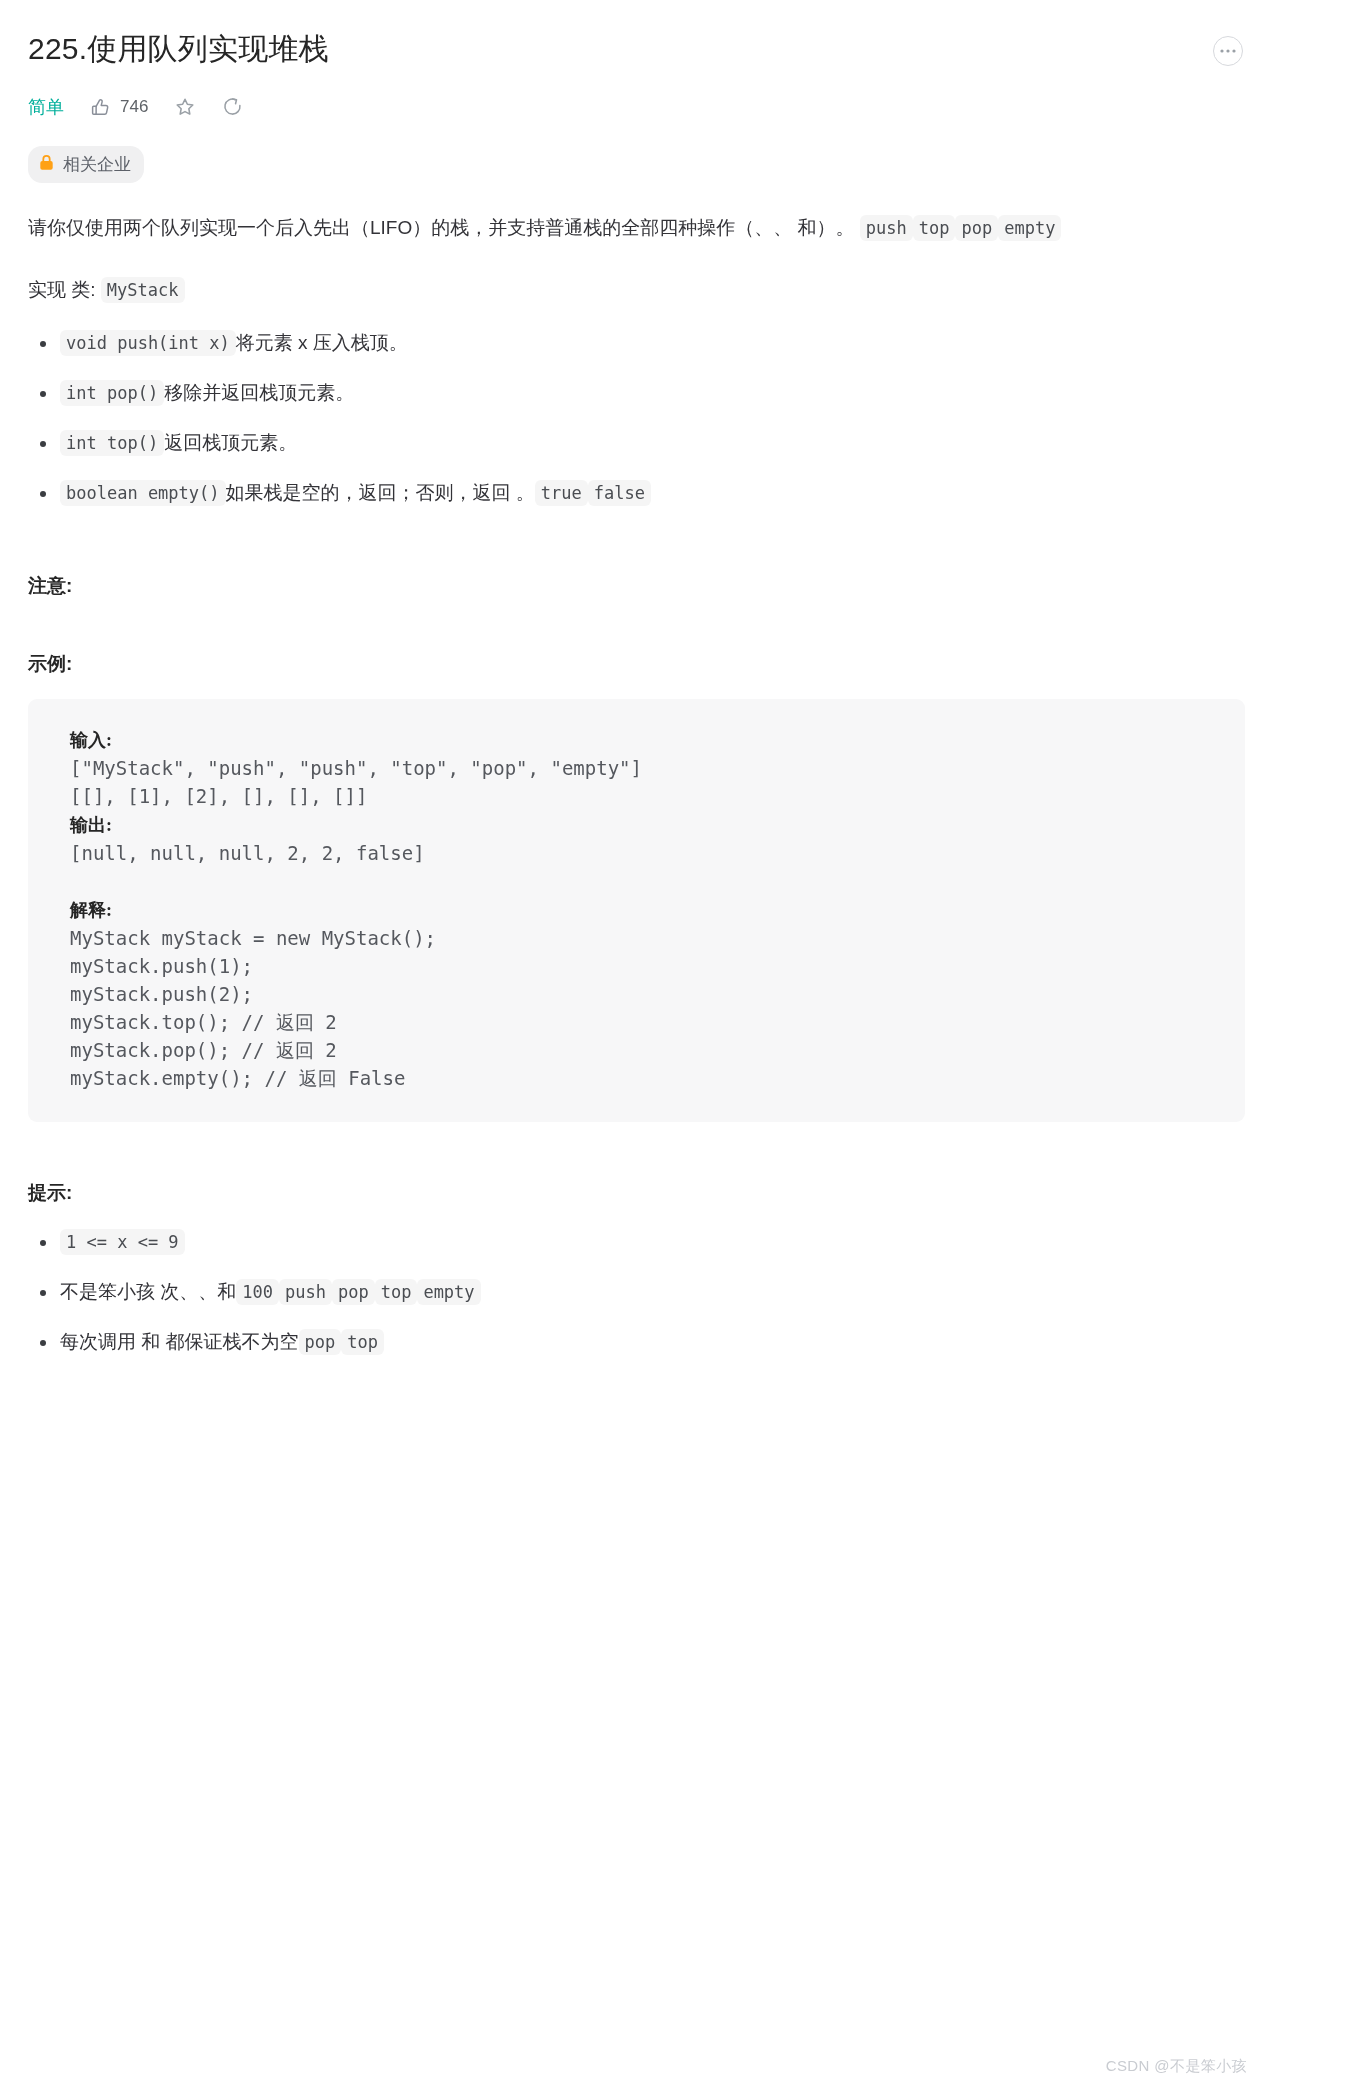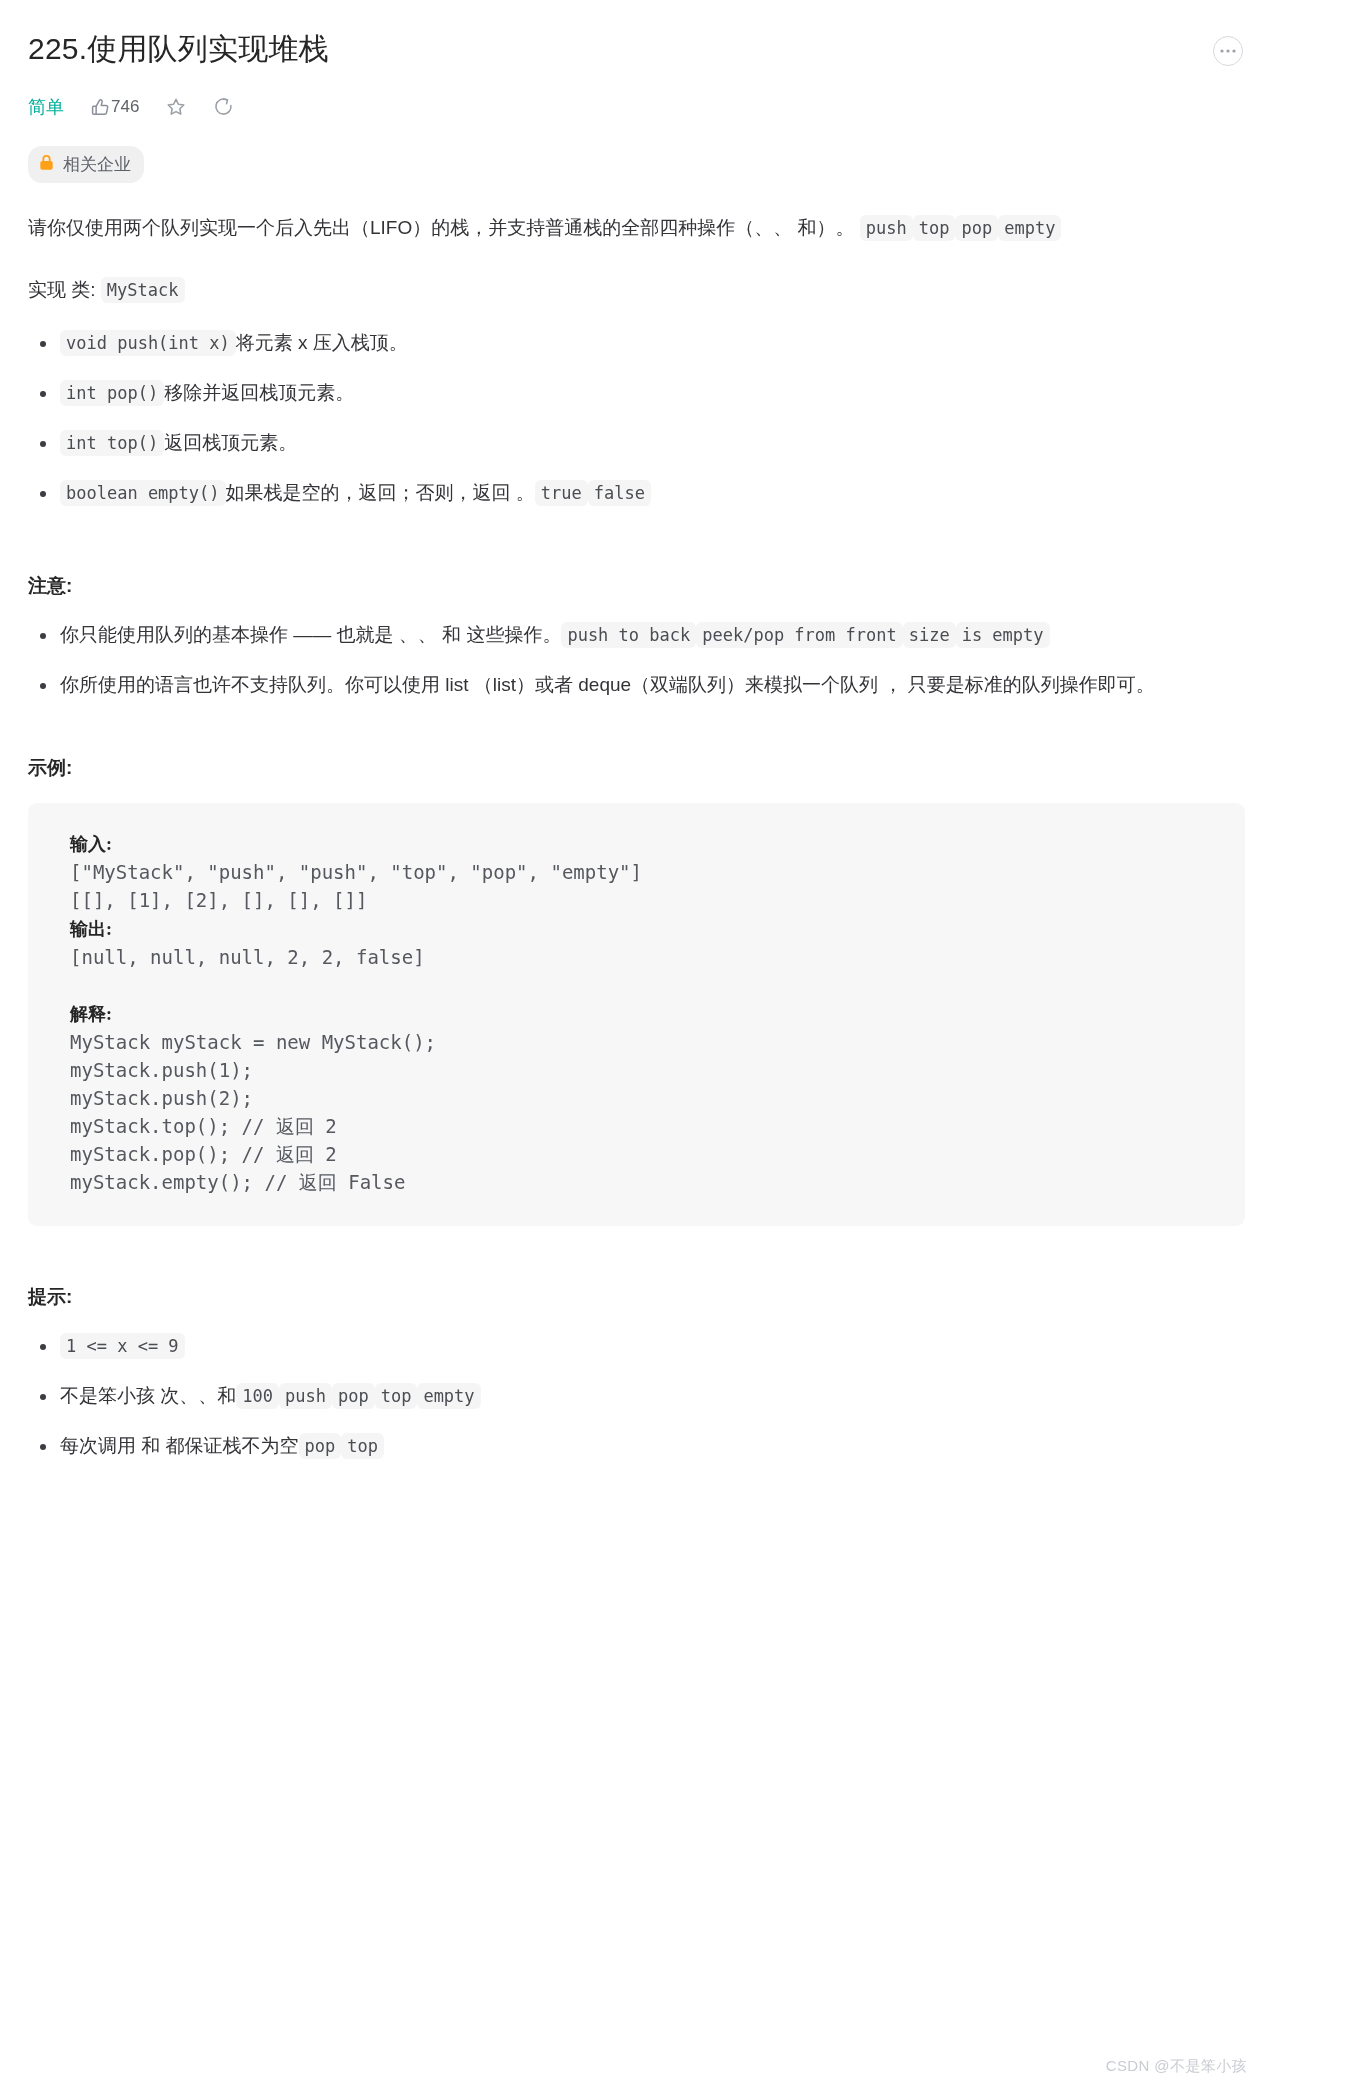--- a/index.html
+++ b/index.html
@@ -55,20 +55,21 @@
     height: 30px;
   }
   .difficulty {
     font-size: 18px;
     color: #00af9b;
     line-height: 26px;
   }
   .meta-item {
     display: flex;
     align-items: center;
+    gap: 9px;
     color: #8a8f99;
     font-size: 17px;
     cursor: pointer;
   }
   .meta-item svg { display: block; }
   .meta-count { color: #5f6368; font-size: 17px; }
 
   .company-pill {
     display: inline-flex;
     align-items: center;
@@ -240,24 +241,20 @@
 
   <ul class="bullets" id="method-list">
       <li><code class="chip">void push(int x)</code><span>将元素 x 压入栈顶。</span></li>
       <li><code class="chip">int pop()</code><span>移除并返回栈顶元素。</span></li>
       <li><code class="chip">int top()</code><span>返回栈顶元素。</span></li>
       <li><code class="chip">boolean empty()</code><span>如果栈是空的，返回；否则，返回 。</span><code class="chip">true</code><code class="chip">false</code></li>
     </ul>
 
   
   <p class="section-head sec-note">注意:</p>
-  <ul class="bullets" id="notes-list">
-      <li><span>你只能使用队列的基本操作 —— 也就是 、、 和 这些操作。</span><code class="chip">push to back</code><code class="chip">peek/pop from front</code><code class="chip">size</code><code class="chip">is empty</code></li>
-      <li><span>你所使用的语言也许不支持队列。你可以使用 list （list）或者 deque（双端队列）来模拟一个队列 ， 只要是标准的队列操作即可。</span></li>
-    </ul>
 
   
   <p class="section-head sec-example">示例:</p>
   <div class="codeblock">
     <pre id="example-code"><span class="lbl">输入:</span>
 ["MyStack", "push", "push", "top", "pop", "empty"]
 [[], [1], [2], [], [], []]
 <span class="lbl">输出:</span>
 [null, null, null, 2, 2, false]
 

